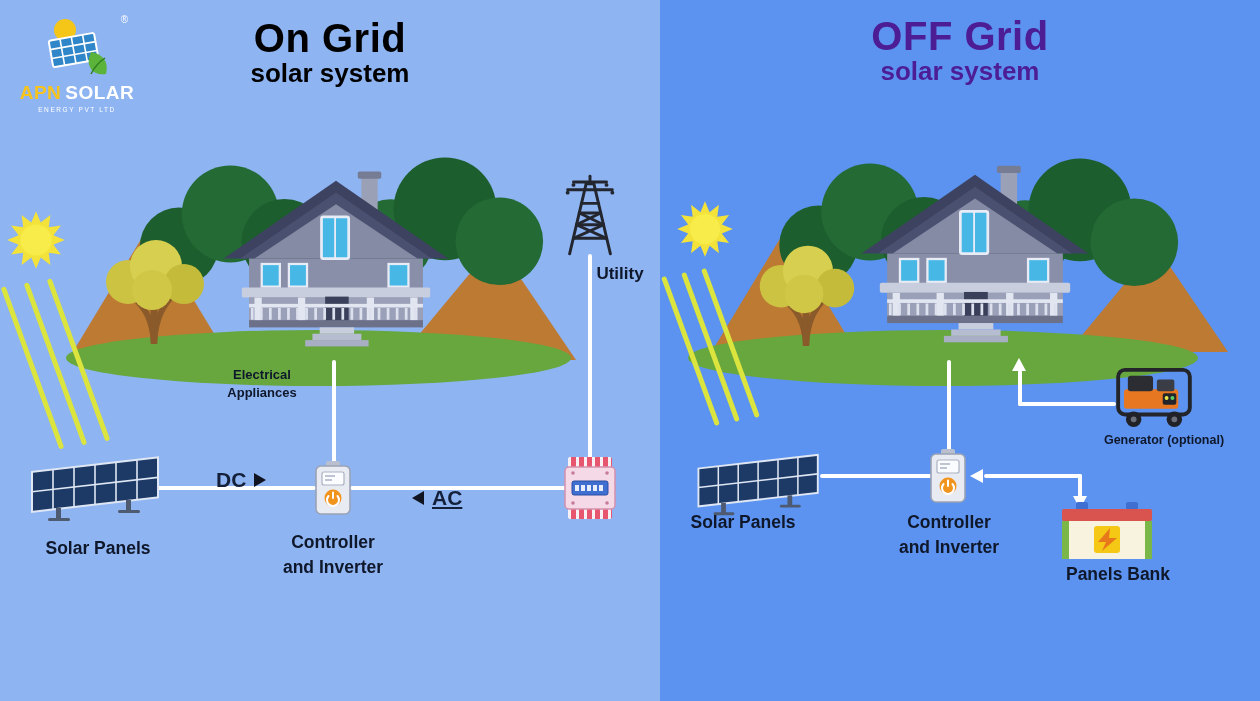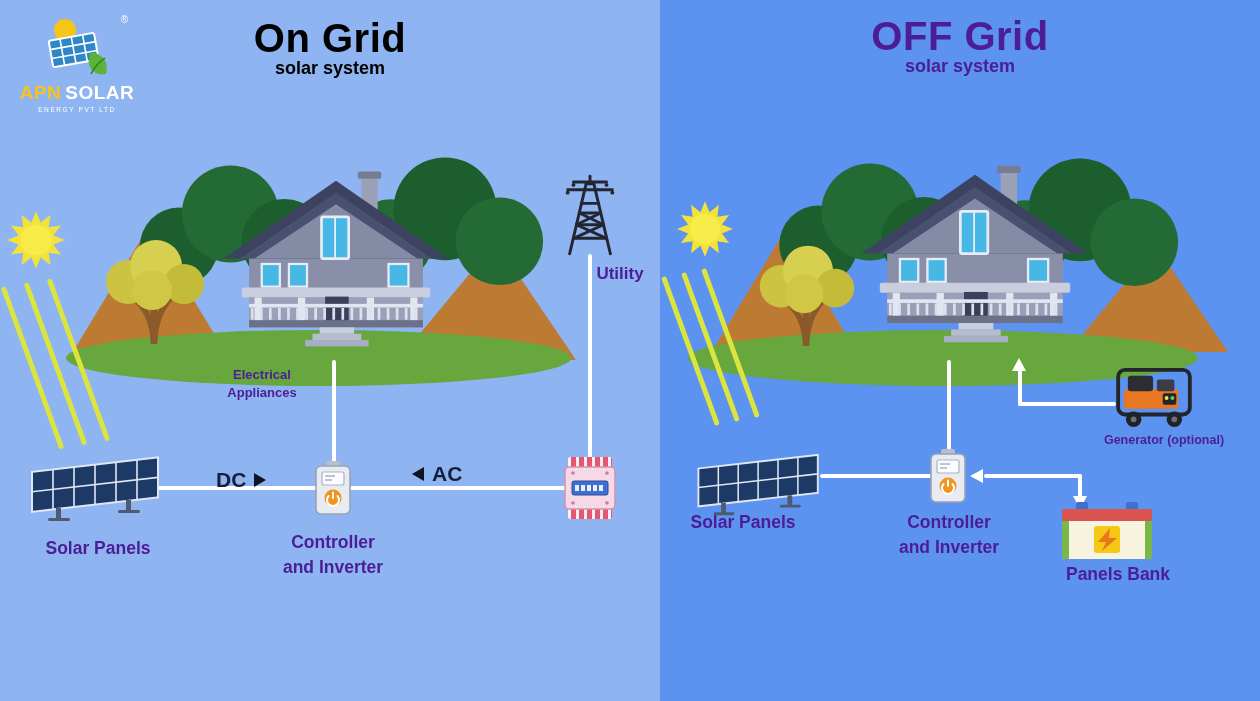--- a/index.html
+++ b/index.html
@@ -5,36 +5,36 @@
   * { margin:0; padding:0; box-sizing:border-box; }
   html,body { width:1260px; height:701px; }
   body { font-family:"Liberation Sans", sans-serif; }
   .canvas { position:relative; width:1260px; height:701px; overflow:hidden; }
   .panel { position:absolute; top:0; height:701px; }
   .panel-left  { left:0;   width:660px; background:#8eb4f2; }
   .panel-right { left:660px; width:600px; background:#5c93f0; }
 
   .title-block { position:absolute; text-align:center; color:#000000; }
   .main-title { font-size:40px; font-weight:800; letter-spacing:.5px; }
-  .sub-title  { font-size:18px; font-weight:700; margin-top:-3px; }
+  .sub-title  { font-size:26px; font-weight:700; margin-top:-3px; }
 
   .logo { position:absolute; left:16px; top:14px; width:122px; text-align:center; color:#fff; }
   .logo-icon-row { position:relative; height:66px; }
   .reg { position:absolute; right:10px; top:0; font-size:10px; color:#fff; }
   .brand-line { font-size:19px; font-weight:800; letter-spacing:.5px; margin-top:2px; }
   .brand-apn { color:#f7c41f; }
   .brand-solar { color:#ffffff; margin-left:4px; }
   .brand-tagline { font-size:6.5px; letter-spacing:1.6px; margin-top:2px; color:#fff; }
 
   .abs { position:absolute; }
   .ground { position:absolute; background:#67a73e; border-radius:50%; }
   .line { position:absolute; background:#ffffff; border-radius:2px; }
   .ray { position:absolute; width:4.5px; background:#dce43e; border-radius:3px; transform:rotate(-20deg); }
 
-  .scene-label { position:absolute; font-weight:800; color:#4c1d95; text-align:center; line-height:1.42; }
+  .scene-label { position:absolute; font-weight:800; color:#0f172a; text-align:center; line-height:1.42; }
   .lbl-lg { font-size:17.5px; }
   .lbl-md { font-size:17px; }
   .lbl-sm { font-size:13px; }
   .lbl-xs { font-size:12.5px; font-weight:700; }
 
   .flow-label { position:absolute; display:flex; align-items:center; gap:8px; font-size:21px; font-weight:800; color:#14203a; }
   .tri-right-black { width:0; height:0; border-top:7px solid transparent; border-bottom:7px solid transparent; border-left:12px solid #101320; }
   .tri-left-black  { width:0; height:0; border-top:7px solid transparent; border-bottom:7px solid transparent; border-right:12px solid #101320; }
 
   .arrow-left { position:absolute; width:0; height:0; border-top:7px solid transparent; border-bottom:7px solid transparent; border-right:13px solid #fff; }
@@ -204,21 +204,21 @@
       <rect x="26" y="60" width="5" height="12" fill="#4e5a70"></rect>
       <rect x="96" y="52" width="5" height="12" fill="#4e5a70"></rect>
       <rect x="18" y="70" width="22" height="3" rx="1.5" fill="#4e5a70"></rect>
       <rect x="88" y="62" width="22" height="3" rx="1.5" fill="#4e5a70"></rect>
     </svg>
 
     <div class="flow-label" style="left:216px; top:468px;">
       <span>DC</span>
       <span class="tri-right-black"></span>
     </div>
-    <div class="flow-label" style="left:412px; top:462px;">
+    <div class="flow-label" style="left:412px; top:486px;text-decoration:underline;">
       <span class="tri-left-black"></span>
       <span>AC</span>
     </div>
 
     <div class="scene-label lbl-sm" style="left:212px; top:366px; width:100px;">Electrical Appliances</div>
     <div class="scene-label lbl-md" style="left:578px; top:262px; width:84px;">Utility</div>
     <div class="scene-label lbl-lg" style="left:22px; top:536px; width:152px;">Solar Panels</div>
     <div class="scene-label lbl-lg" style="left:282px; top:530px; width:102px;">Controller and Inverter</div>
   </section>
 

